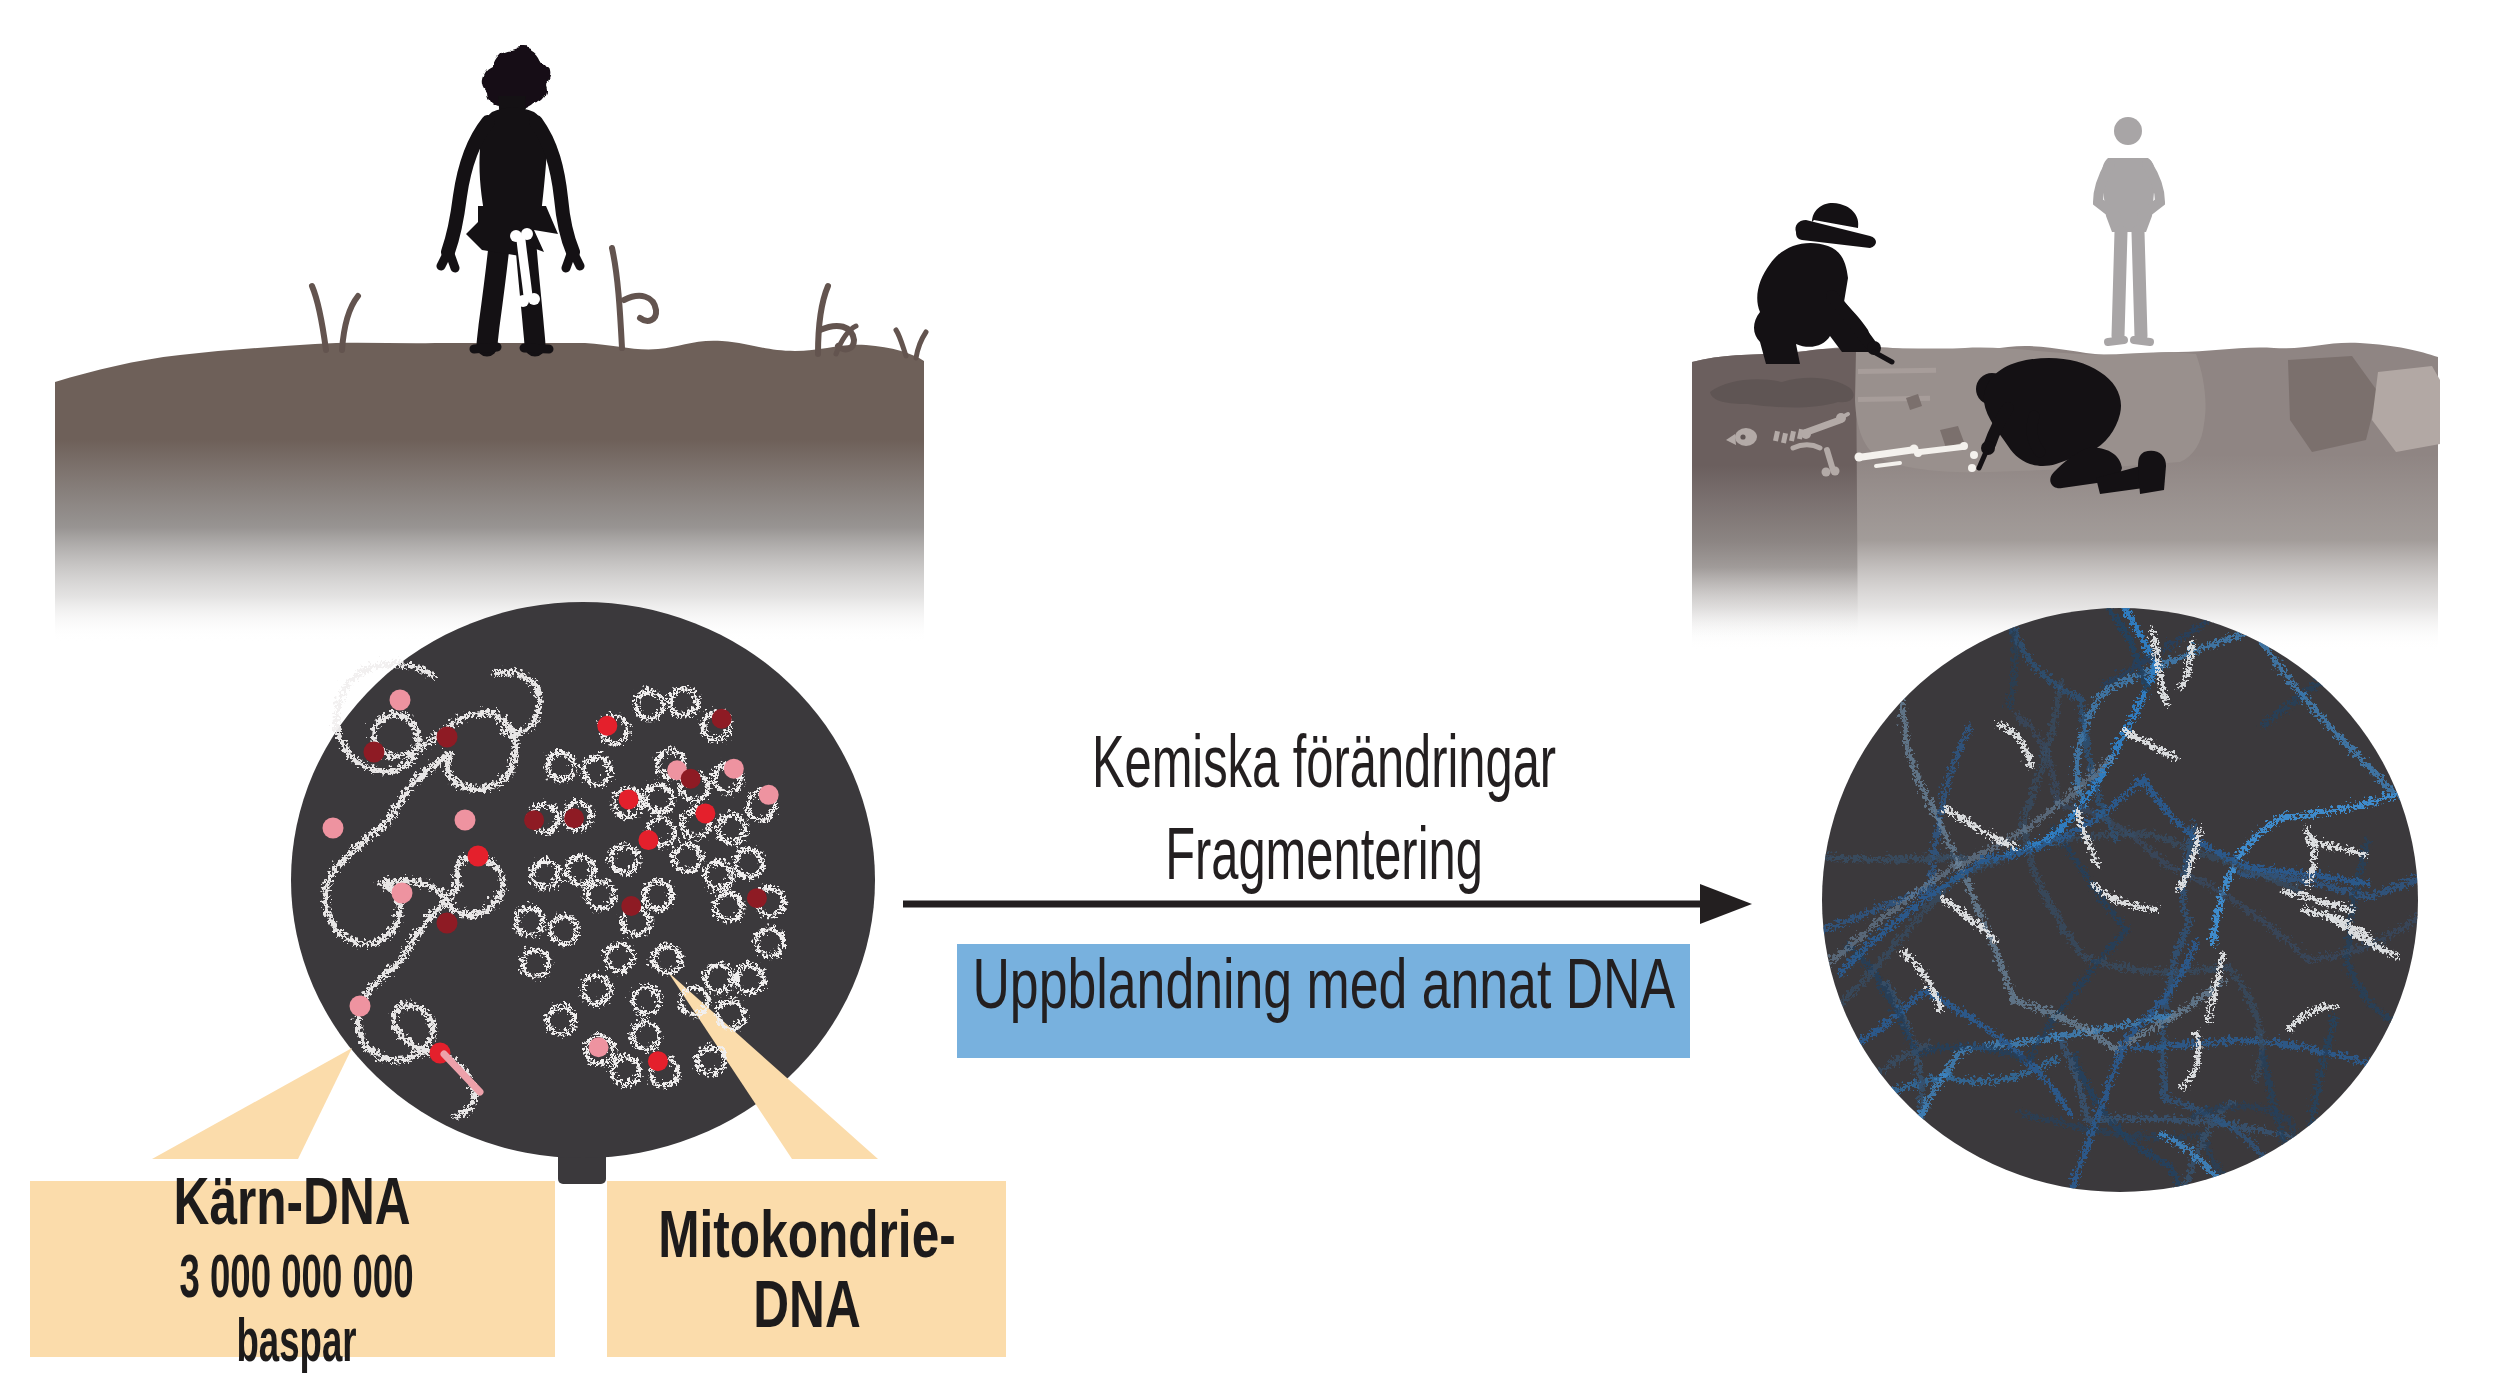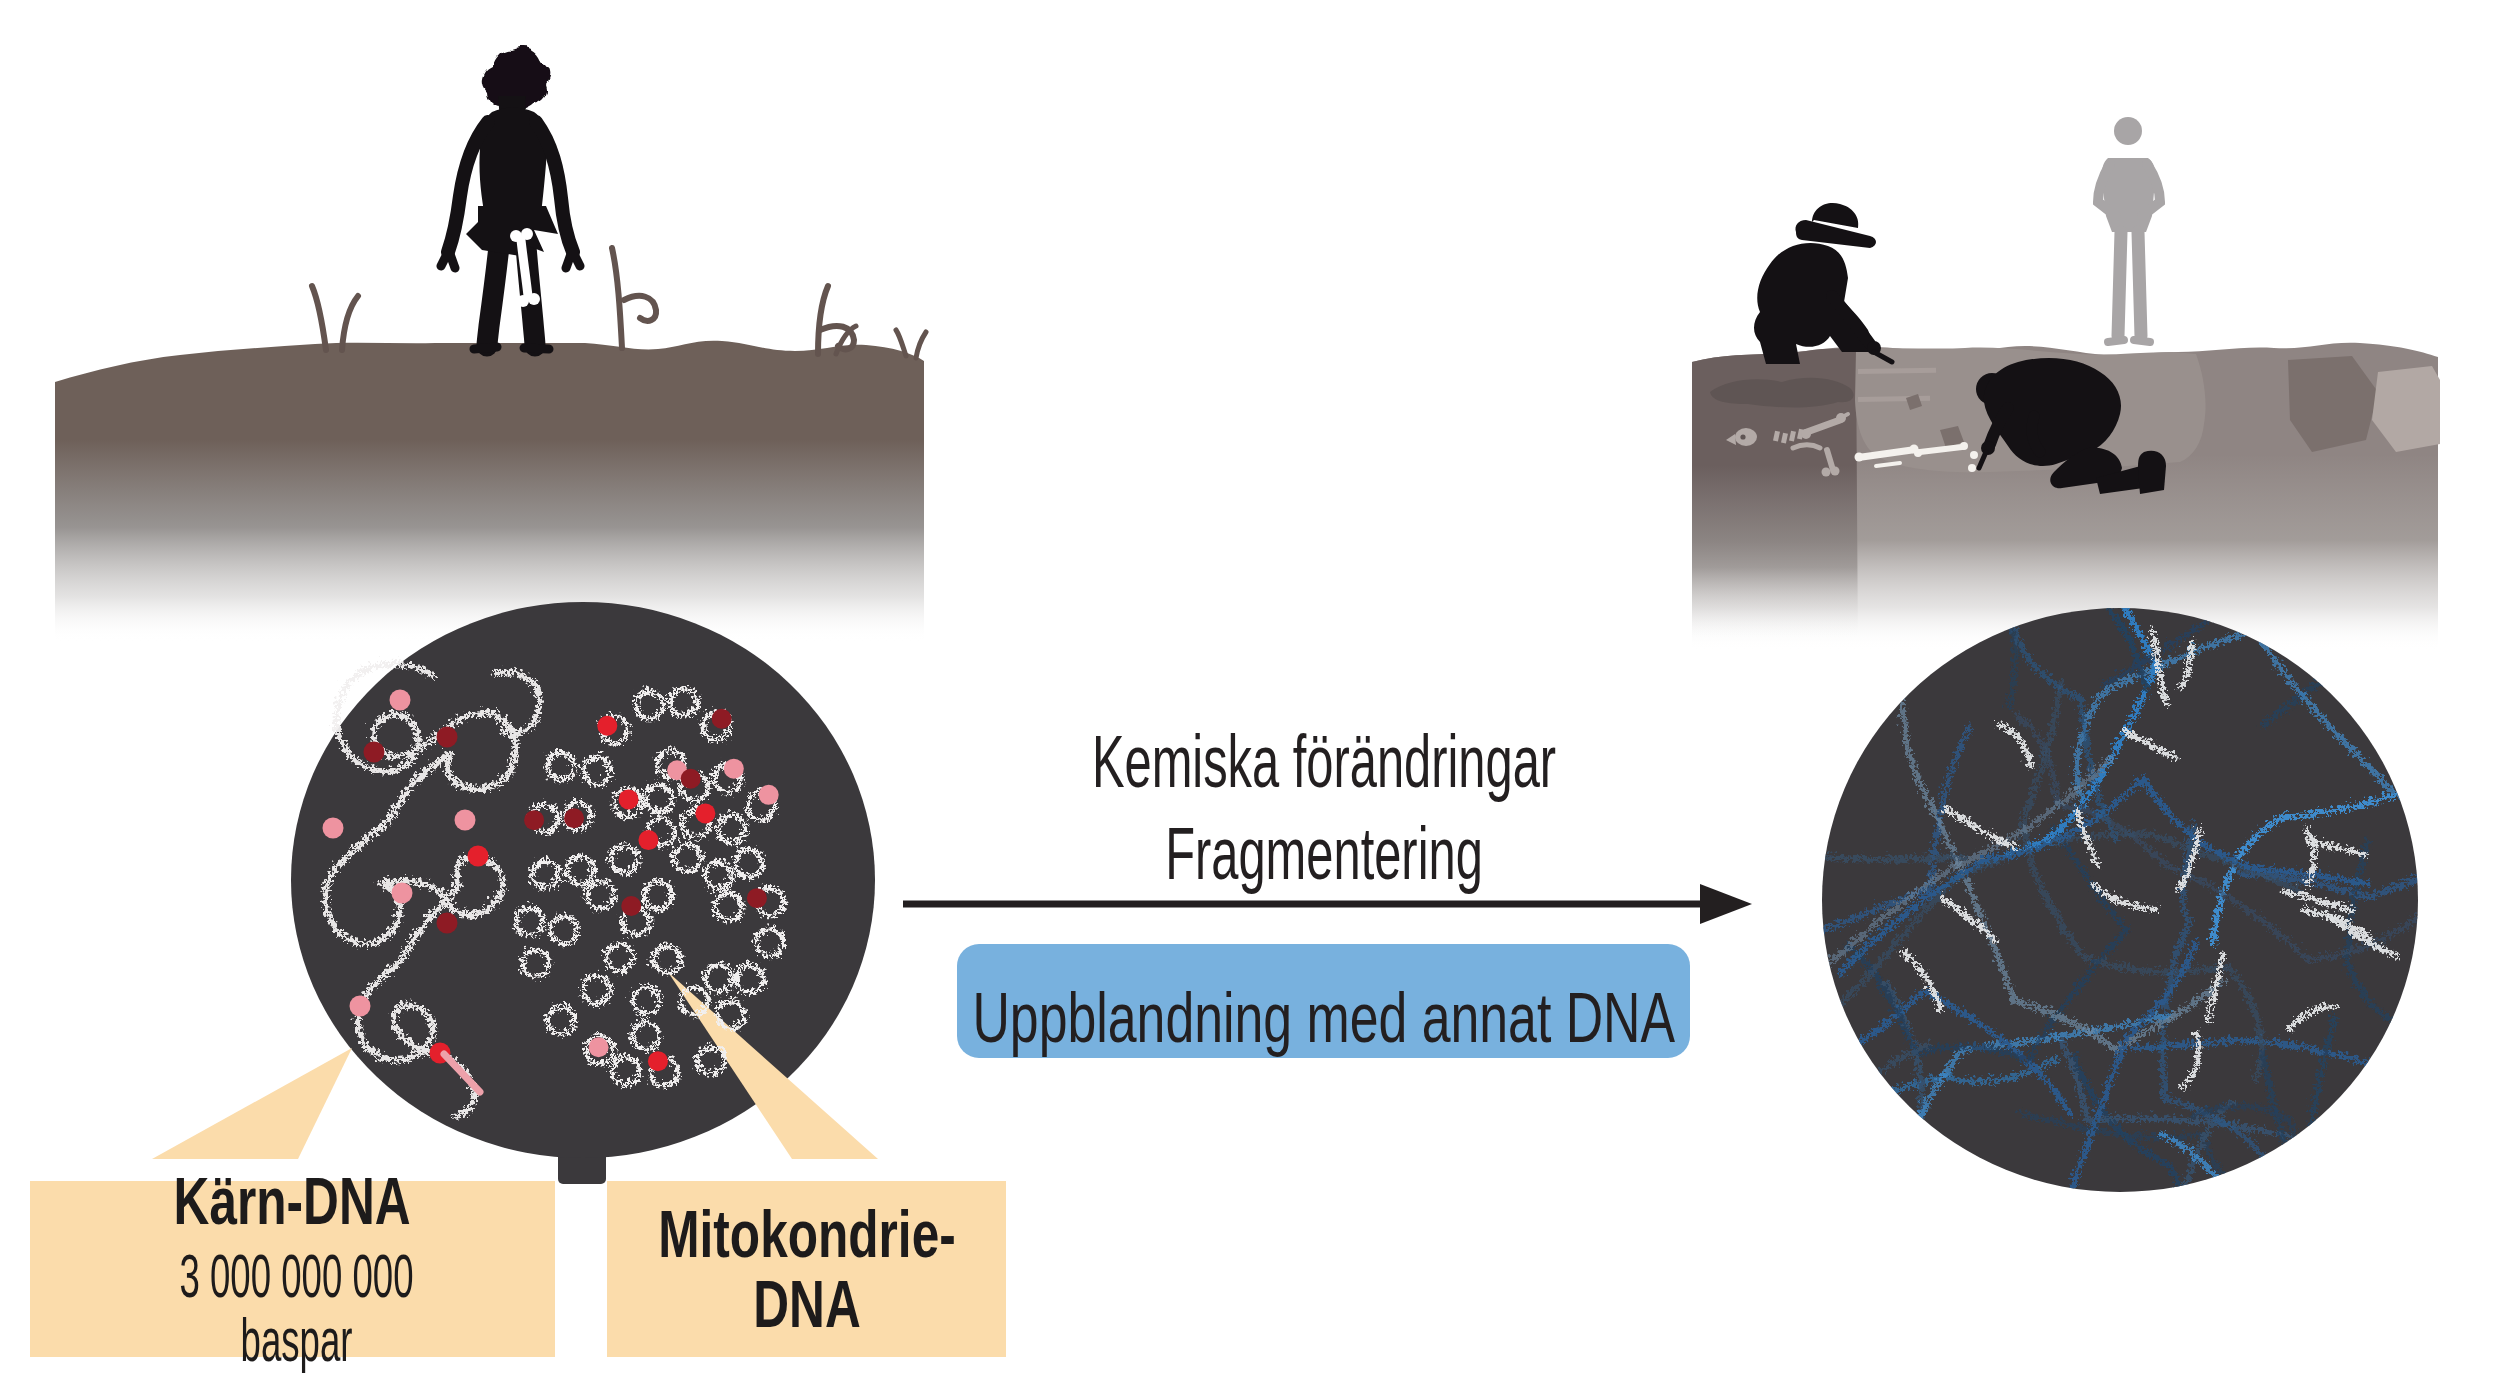--- a/index.html
+++ b/index.html
@@ -10,32 +10,32 @@
   .stage svg.art{position:absolute;left:0;top:0;width:2500px;height:1373px;}
   .txt{position:absolute;white-space:nowrap;}
   .cx{display:inline-block;transform-origin:50% 50%;}
   .page-title{left:975px;top:448px;width:700px;text-align:center;
     font-size:97px;font-weight:bold;letter-spacing:-1px;color:var(--text_dark);}
   .page-title .cx{transform:scaleX(0.78);}
   .proc{left:952px;top:704px;width:744px;text-align:center;font-size:74px;line-height:92px;
     font-weight:400;color:var(--text_dark);margin-top:12px;}
   .proc .cx{display:block;transform:scaleX(0.66);}
   .mixbox{left:957px;top:944px;width:733px;height:114px;background:var(--mix_box_bg);
-    display:flex;align-items:flex-end;justify-content:center;font-size:70px;font-weight:400;
-    color:var(--text_dark);border-radius:22px;}
+    display:flex;align-items:flex-start;justify-content:center;font-size:70px;font-weight:400;
+    color:var(--text_dark);}
   .mixbox .cx{transform:scaleX(0.74);}
   .mutationer{left:446px;top:1062px;font-size:53px;color:var(--mutation_label);font-weight:400;}
   .mutationer .cx{transform:scaleX(0.85);transform-origin:0 50%;}
   .labelbox{position:absolute;top:1181px;height:176px;background:var(--label_box_bg);
     display:flex;flex-direction:column;align-items:center;justify-content:center;text-align:center;}
   .labelbox.karn{left:30px;width:525px;}
   .labelbox.mito{left:607px;width:399px;}
   .box-title{font-size:67px;font-weight:bold;color:#1d1b1b;line-height:70px;}
   .box-title .cx{transform:scaleX(0.74);}
-  .box-sub{font-size:61px;font-weight:400;color:#1d1b1b;line-height:64px;margin-top:8px;padding-left:8px;}
+  .box-sub{font-size:61px;font-weight:700;color:#1d1b1b;line-height:64px;margin-top:8px;padding-left:8px;}
   .box-sub .cx{transform:scaleX(0.60);}
 </style>
 </head>
 <body>
 
 <div class="stage">
 
   <svg class="art" viewBox="0 0 2500 1373">
     <defs>
       <filter id="wob" x="-20%" y="-20%" width="140%" height="140%">

